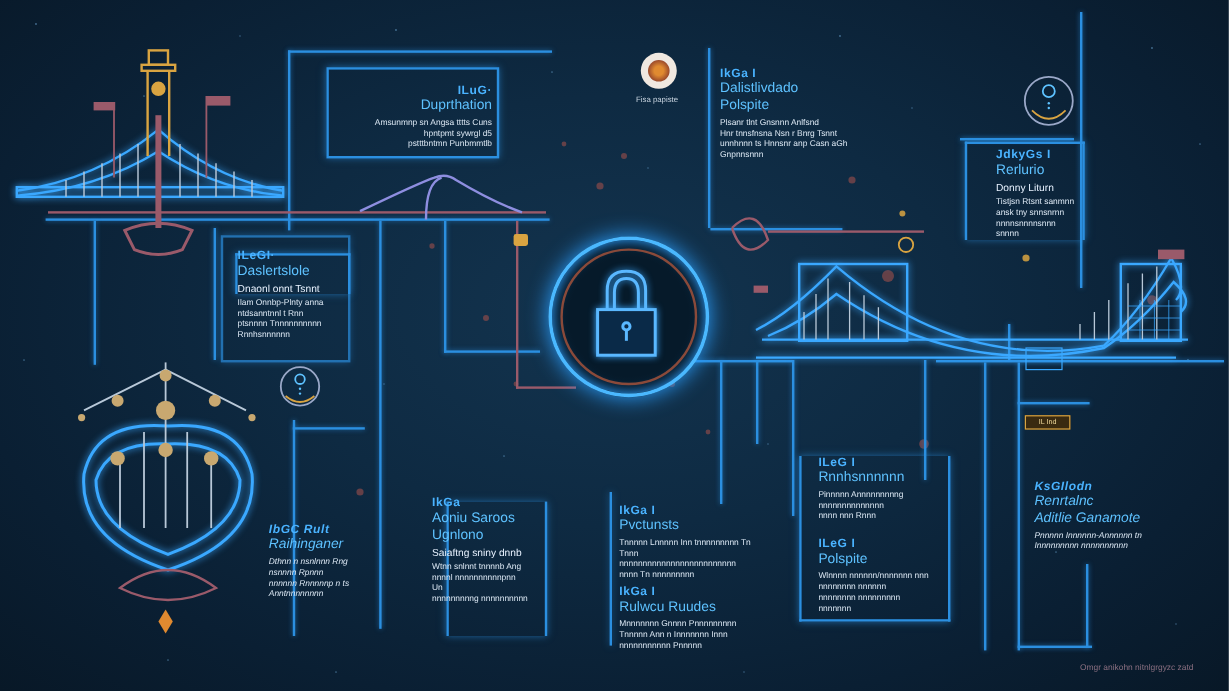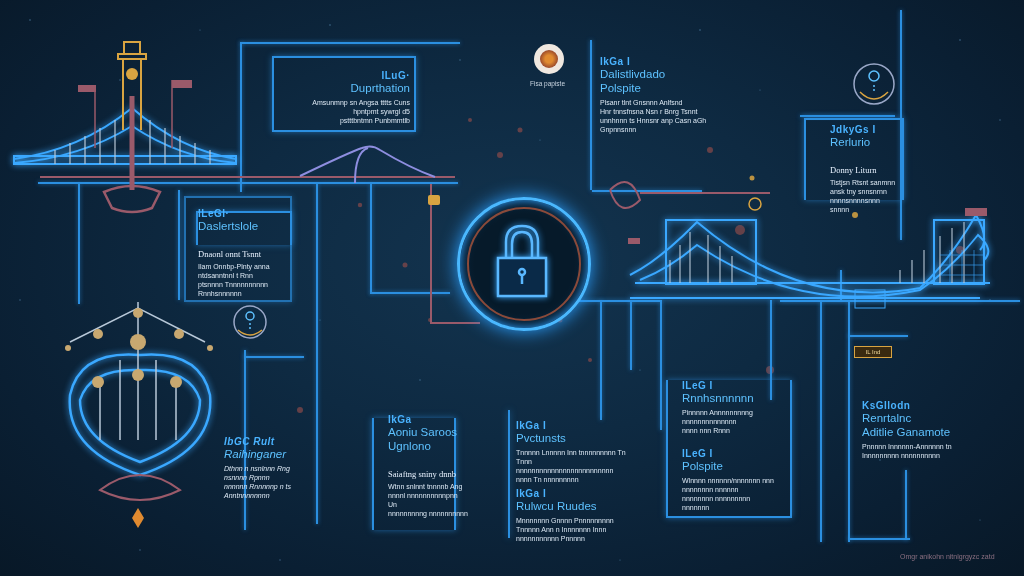--- a/index.html
+++ b/index.html
@@ -6,21 +6,21 @@
     body{width:1024px;height:576px;overflow:hidden;position:relative;
       background:radial-gradient(ellipse at 50% 45%, #13344f 0%, #0e2a42 40%, #0a1f33 75%, #081827 100%);
       font-family:"Liberation Sans", sans-serif;color:#cfe6f7;}
     .abs{position:absolute;}
     .stars{position:absolute;inset:0;}
     .panel{position:absolute;border:2px solid #2b8fe0;box-shadow:0 0 6px rgba(43,143,224,.6);}
     .line{position:absolute;background:#2b8fe0;box-shadow:0 0 4px rgba(43,143,224,.7);}
     .rline{position:absolute;background:#9a5a6a;}
     .kicker{font-size:10px;font-weight:bold;color:#4ab3ff;letter-spacing:.5px;}
     .title{font-size:11.5px;color:#5ec2ff;line-height:14px;}
-    .sub{font-size:8.5px;color:#e8f2ff;margin-top:16px;font-family:Liberation Serif, serif;}
+    .sub{font-size:8.5px;color:#e8f2ff;margin-top:2px;}
     .body{font-size:7px;color:#dce8f4;line-height:9px;margin-top:3px;}
     .card{position:absolute;}
     .footer{font-size:7px;color:#8a6f80;}
     svg{position:absolute;overflow:visible;}
     .glow{filter:drop-shadow(0 0 3px #3aa8ff);}
   </style>
 </head>
 <body>
 
 <svg class="stars" width="1024" height="576" viewBox="0 0 1024 576" style="left:0;top:0;">
@@ -289,21 +289,21 @@
   <div class="kicker">IbGC Rult</div>
   <div class="title">Raihinganer</div>
   <div class="body">
     <div>Dthnn n nsnlnnn Rng</div>
       <div>nsnnnn Rpnnn</div>
       <div>nnnnnn Rnnnnnp n ts</div>
       <div>Anntnnnnnnnn</div>
   </div>
 </div>
 
-<div class="card" style="left:388px;top:414px;width:80px;">
+<div class="card" style="left:360px;top:414px;width:80px;">
   <div class="kicker">IkGa</div>
   <div class="title">Aoniu Saroos</div>
   <div class="title">Ugnlono</div>
   <div class="sub">Saiaftng sniny dnnb</div>
   <div class="body">
     <div>Wtnn snlnnt tnnnnb Ang</div>
       <div>nnnnl nnnnnnnnnnpnn Un</div>
       <div>nnnnnnnnng nnnnnnnnnn</div>
   </div>
 </div>
@@ -342,21 +342,21 @@
   <div class="kicker">ILeG I</div>
   <div class="title">Polspite</div>
   <div class="body">
     <div>Wlnnnn nnnnnn/nnnnnnn nnn</div>
       <div>nnnnnnnn nnnnnn</div>
       <div>nnnnnnnn nnnnnnnnn</div>
       <div>nnnnnnn</div>
   </div>
 </div>
 
-<div class="card" style="left:862px;top:400px;width:120px;">
+<div class="card" style="left:862px;top:400px;width:120px;font-style:italic;">
   <div class="kicker">KsGIlodn</div>
   <div class="title">Renrtalnc</div>
   <div class="title">Aditlie Ganamote</div>
   <div class="body">
     <div>Pnnnnn Innnnnn-Annnnnn tn</div>
       <div>Innnnnnnnn nnnnnnnnnn</div>
   </div>
 </div>
 
 <div class="abs" style="left:854px;top:346px;width:36px;height:10px;border:1.5px solid #d9a441;background:#3a2a10;font-size:6px;color:#f0d89a;text-align:center;line-height:10px;">

